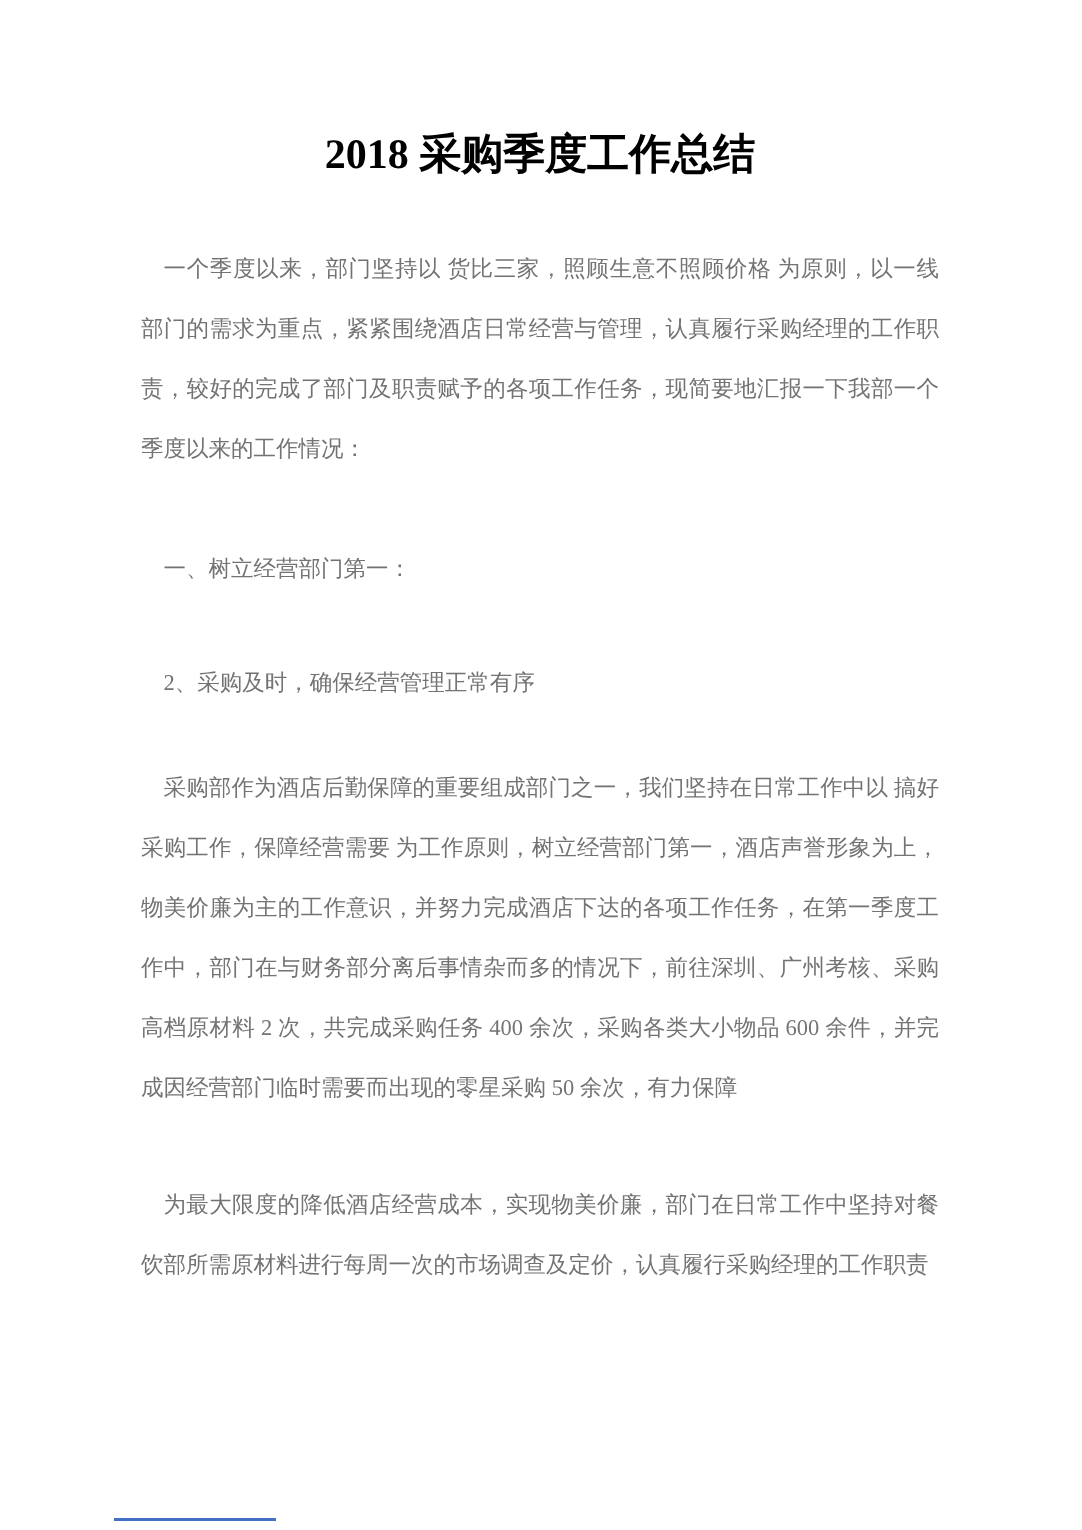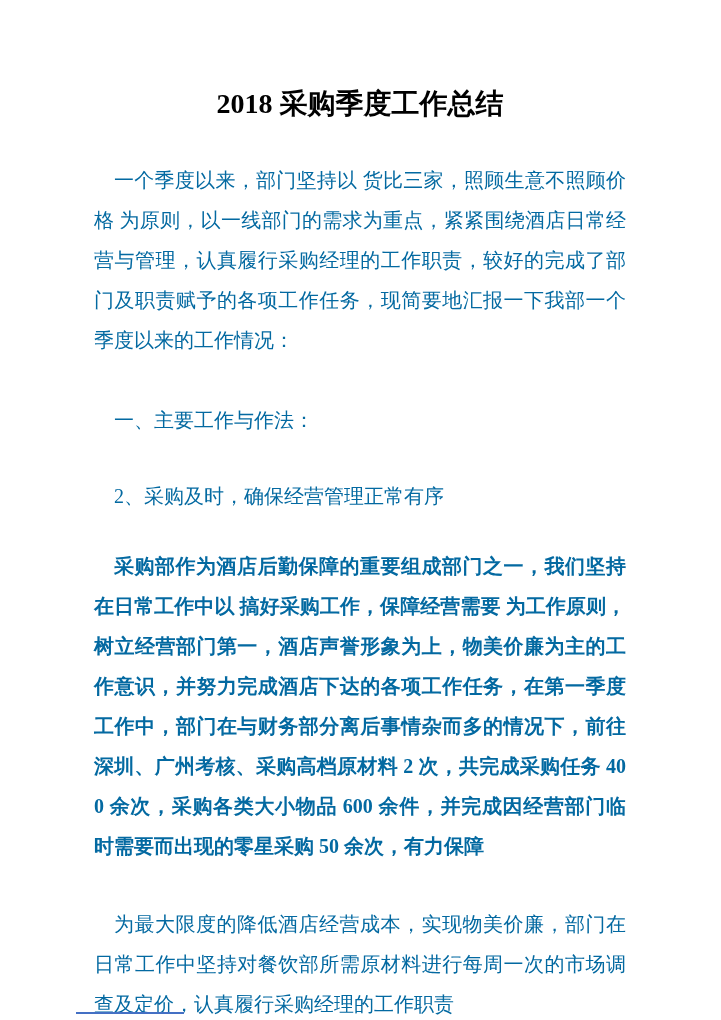--- a/index.html
+++ b/index.html
@@ -28,32 +28,32 @@
     padding-top: 84px;
     width: 100%;
     text-align: center;
     font-size: 28px;
     font-weight: bold;
     line-height: 40px;
     color: #000000;
   }
   .block {
     margin: 0;
-    font-size: 20px;
+    font-size: 15px;
     line-height: 40px;
     text-align: justify;
     text-justify: inter-character;
     word-break: break-all;
     text-indent: 1em;
-    color: #0369a1;
+    color: #737373;
   }
   .para-intro      { margin-top: 36px; }
   .heading-1       { margin-top: 40px; }
   .sub-1           { margin-top: 36px; }
-  .para-main       { margin-top: 30px; font-weight: bold; }
+  .para-main       { margin-top: 30px; }
   .sub-2           { margin-top: 28px; }
   .para-last       { margin-top: 38px; }
   .footer-line {
     position: absolute;
     left: 76px;
     top: 1012px;
     width: 108px;
     height: 2px;
     background: #4470c4;
   }
@@ -61,21 +61,21 @@
 </head>
 <body>
 
 <div class="page">
   <div class="content">
 
     <h1 class="doc-title">2018 采购季度工作总结</h1>
 
     <p class="block para-intro">一个季度以来，部门坚持以 货比三家，照顾生意不照顾价格 为原则，以一线部门的需求为重点，紧紧围绕酒店日常经营与管理，认真履行采购经理的工作职责，较好的完成了部门及职责赋予的各项工作任务，现简要地汇报一下我部一个季度以来的工作情况：</p>
 
-    <p class="block heading-1">一、主要工作与作法：</p>
+    <p class="block heading-1">一、树立经营部门第一：</p>
 
     <p class="block sub-1">2、采购及时，确保经营管理正常有序</p>
 
     <p class="block para-main">采购部作为酒店后勤保障的重要组成部门之一，我们坚持在日常工作中以 搞好采购工作，保障经营需要 为工作原则，树立经营部门第一，酒店声誉形象为上，物美价廉为主的工作意识，并努力完成酒店下达的各项工作任务，在第一季度工作中，部门在与财务部分离后事情杂而多的情况下，前往深圳、广州考核、采购高档原材料 2 次，共完成采购任务 400 余次，采购各类大小物品 600 余件，并完成因经营部门临时需要而出现的零星采购 50 余次，有力保障</p>
 
 
     <p class="block para-last">为最大限度的降低酒店经营成本，实现物美价廉，部门在日常工作中坚持对餐饮部所需原材料进行每周一次的市场调查及定价，认真履行采购经理的工作职责</p>
 
   </div>
 

